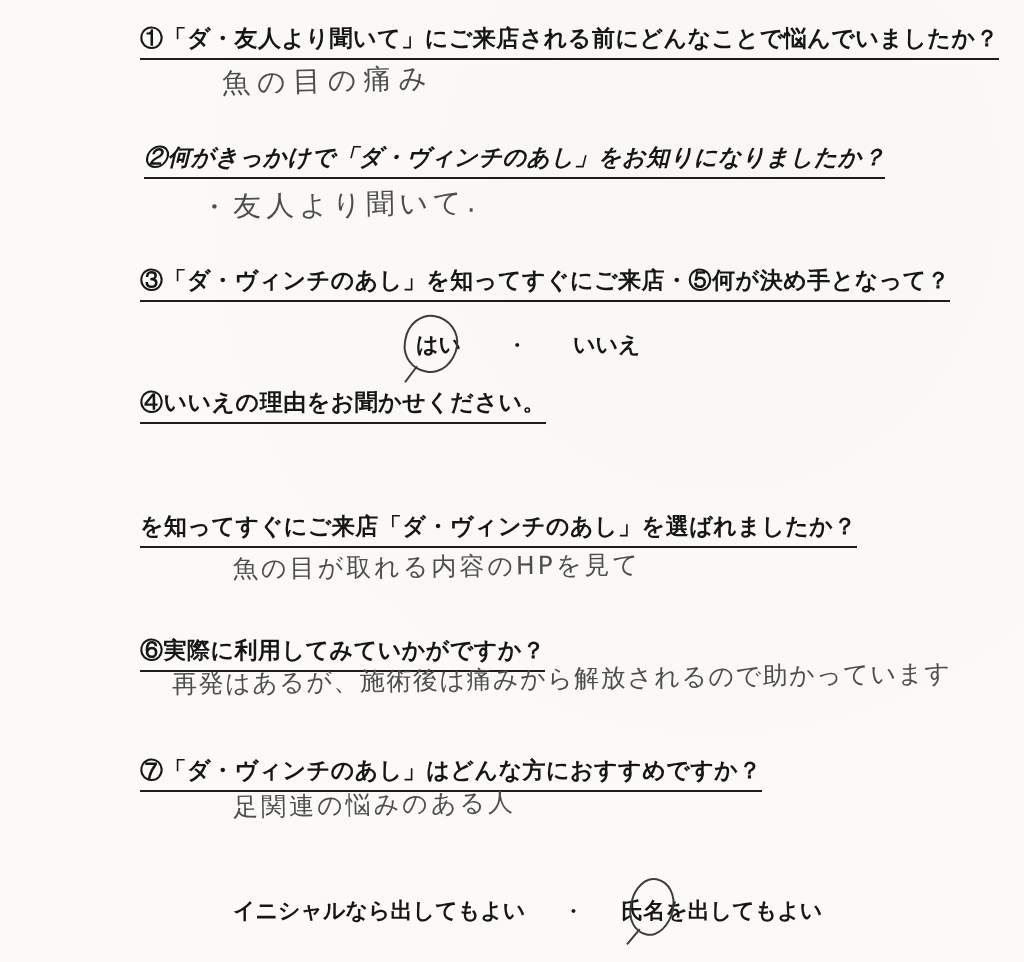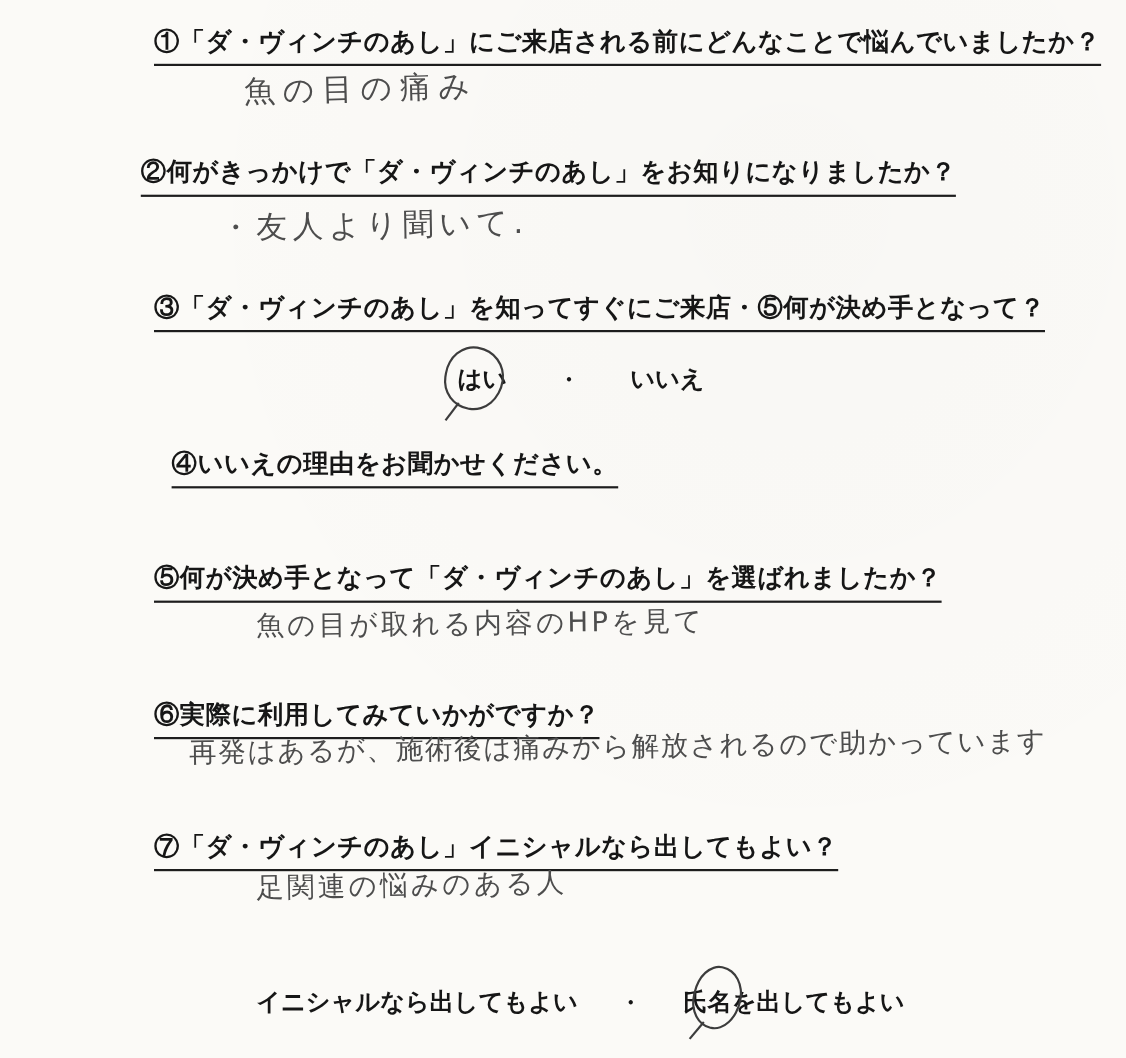--- a/index.html
+++ b/index.html
@@ -59,66 +59,66 @@
     left: 18%;
     bottom: -16px;
     width: 2px;
     height: 20px;
     background: #3c3c3c;
     transform: rotate(28deg);
   }
   
   .q1h { left: 140px; top: 24px; }
   .a1  { left: 222px; top: 64px;  font-size: 28px; letter-spacing: 7px; transform: rotate(-1.5deg); }
-  .q2h { left: 128px; top: 143px; }
+  .q2h { left: 144px; top: 143px; font-style: italic; }
   .a2  { left: 200px; top: 188px; font-size: 28px; letter-spacing: 5px; transform: rotate(-1deg); }
   .q3h { left: 140px; top: 266px; }
   .o3  { left: 416px; top: 330px; }
   .o3 .sep { margin: 0 46px; }
   .c3  { left: 404px; top: 315px; width: 50px; height: 54px; transform: rotate(9deg); }
-  .q4h { left: 140px; top: 408px; margin-left: 16px; }
+  .q4h { left: 140px; top: 388px; }
   .q5h { left: 140px; top: 512px; }
   .a5  { left: 233px; top: 552px; font-size: 25px; letter-spacing: 3px; transform: rotate(-0.6deg); }
   .q6h { left: 140px; top: 636px; text-align: center; }
   .a6  { left: 172px; top: 664px; font-size: 25px; letter-spacing: 1.5px; transform: rotate(-0.8deg); }
   .q7h { left: 140px; top: 756px; }
   .a7  { left: 233px; top: 790px; font-size: 25px; letter-spacing: 3px; transform: rotate(-1deg); }
   .q8h { left: 140px; top: 854px; }
   .o8  { left: 233px; top: 896px; }
   .o8 .sep { margin: 0 38px; }
   .c8  { left: 630px; top: 878px; width: 40px; height: 54px; transform: rotate(12deg); }
 </style>
 </head>
 <body>
 
 <div class="page">
 
-  <h2 class="heading q1h">①「ダ・ヴィンチのあし」にご来店される前にどんなことで悩んでいましたか？</h2>
+  <h2 class="heading q1h">①「ダ・友人より聞いて」にご来店される前にどんなことで悩んでいましたか？</h2>
   <div class="hw a1">魚の目の痛み</div>
 
   <h2 class="heading q2h">②何がきっかけで「ダ・ヴィンチのあし」をお知りになりましたか？</h2>
   <div class="hw a2">・友人より聞いて.</div>
 
   <h2 class="heading q3h">③「ダ・ヴィンチのあし」を知ってすぐにご来店・⑤何が決め手となって？</h2>
   <div class="opts o3">
     <span>はい</span>
     <span class="sep">・</span>
     <span>いいえ</span>
   </div>
   <div class="circle c3"></div>
 
   <h2 class="heading q4h">④いいえの理由をお聞かせください。</h2>
 
-  <h2 class="heading q5h">⑤何が決め手となって「ダ・ヴィンチのあし」を選ばれましたか？</h2>
+  <h2 class="heading q5h">を知ってすぐにご来店「ダ・ヴィンチのあし」を選ばれましたか？</h2>
   <div class="hw a5">魚の目が取れる内容のHPを見て</div>
 
   <h2 class="heading q6h">⑥実際に利用してみていかがですか？</h2>
   <div class="hw a6">再発はあるが、施術後は痛みから解放されるので助かっています</div>
 
-  <h2 class="heading q7h">⑦「ダ・ヴィンチのあし」イニシャルなら出してもよい？</h2>
+  <h2 class="heading q7h">⑦「ダ・ヴィンチのあし」はどんな方におすすめですか？</h2>
   <div class="hw a7">足関連の悩みのある人</div>
 
   <div class="opts o8">
     <span>イニシャルなら出してもよい</span>
     <span class="sep">・</span>
     <span>氏名を出してもよい</span>
   </div>
   <div class="circle c8"></div>
 
 </div>

